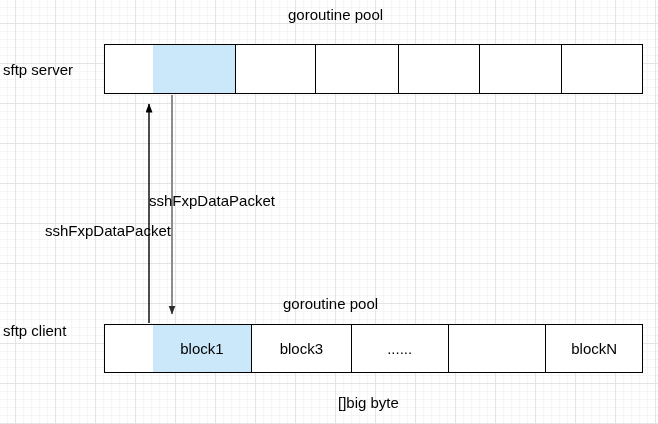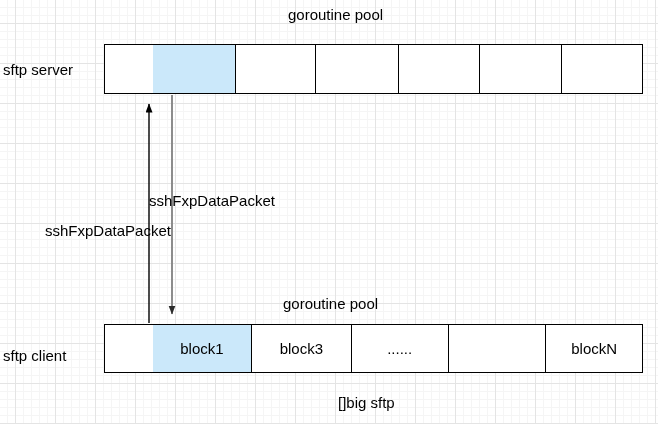--- a/index.html
+++ b/index.html
@@ -81,25 +81,25 @@
     </defs>
     <line x1="149" y1="323" x2="149" y2="104" stroke="#000000" stroke-width="1.4" marker-end="url(#ah-black)"></line>
     <line x1="172" y1="95" x2="172" y2="314" stroke="#8c8c8c" stroke-width="2" marker-end="url(#ah-gray)"></line>
   </svg>
 
   <div class="abs lbl" style="left:149px;top:192px;">sshFxpDataPacket</div>
   <div class="abs lbl" style="left:45px;top:222px;">sshFxpDataPacket</div>
 
   <div class="abs lbl" style="left:283px;top:295px;">goroutine pool</div>
 
-  <div class="abs side-label" style="left:3px;top:331px;height:49px;">sftp client</div>
+  <div class="abs side-label" style="left:3px;top:306px;height:49px;">sftp client</div>
 
   <div class="abs pool-row" style="left:104px;top:324px;width:539px;height:49px;">
     <div class="pool-cell hl" style="flex:91 0 0;">block1</div>
     <div class="pool-cell" style="flex:92 0 0;text-align:center;">block3</div>
     <div class="pool-cell" style="flex:89 0 0;">......</div>
     <div class="pool-cell" style="flex:90 0 0;"></div>
     <div class="pool-cell" style="flex:89 0 0;">blockN</div>
   </div>
 
-  <div class="abs lbl" style="left:338px;top:394px;">[]big sftp</div>
+  <div class="abs lbl" style="left:338px;top:394px;">[]big byte</div>
 
 </div>
 
 </body></html>

